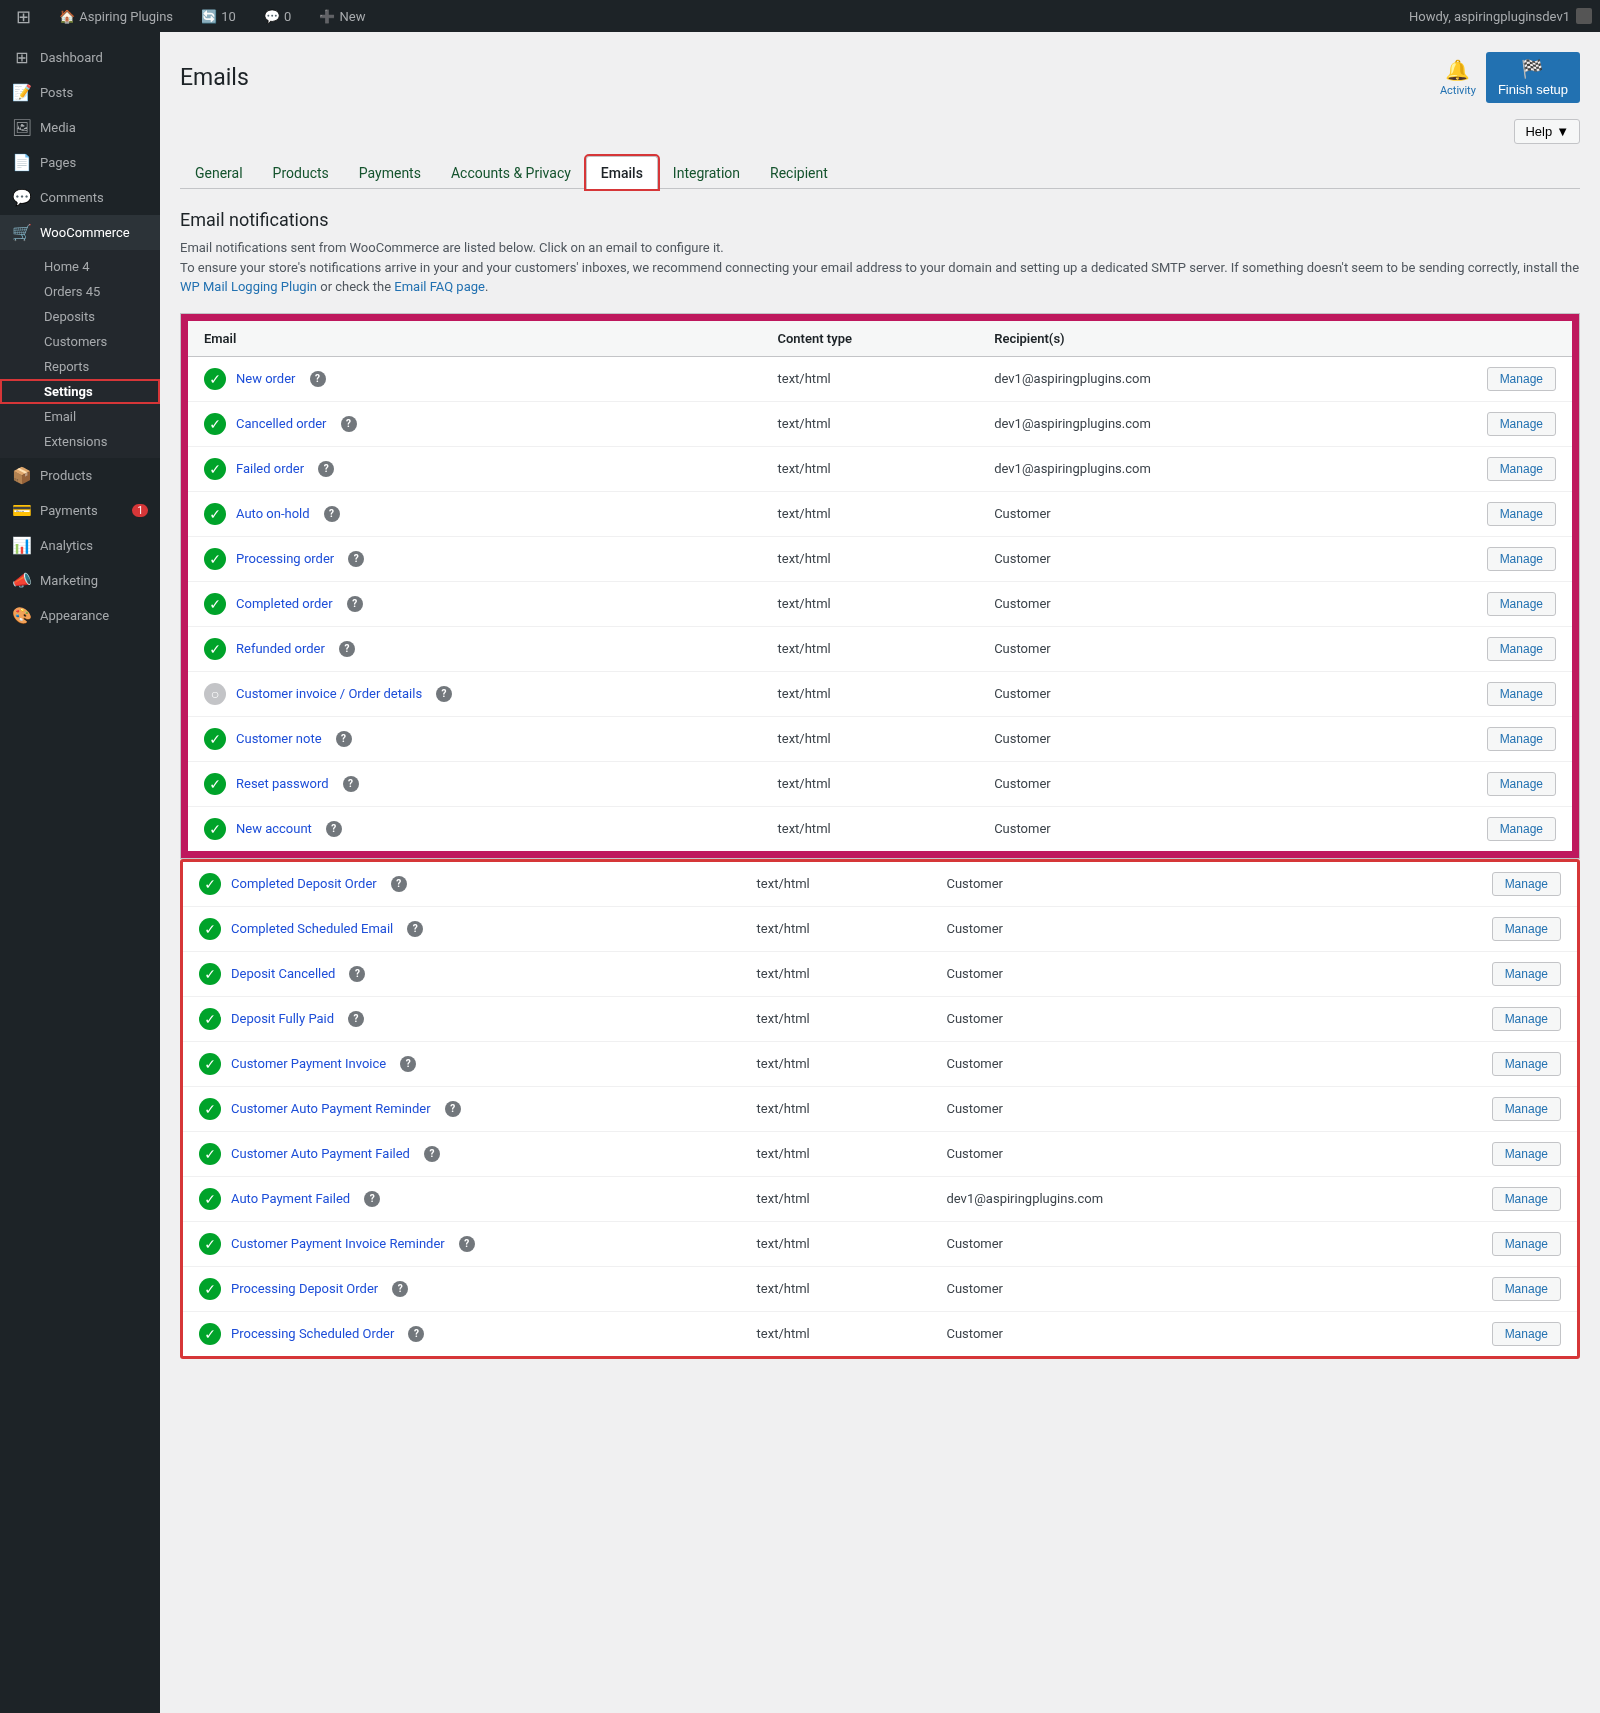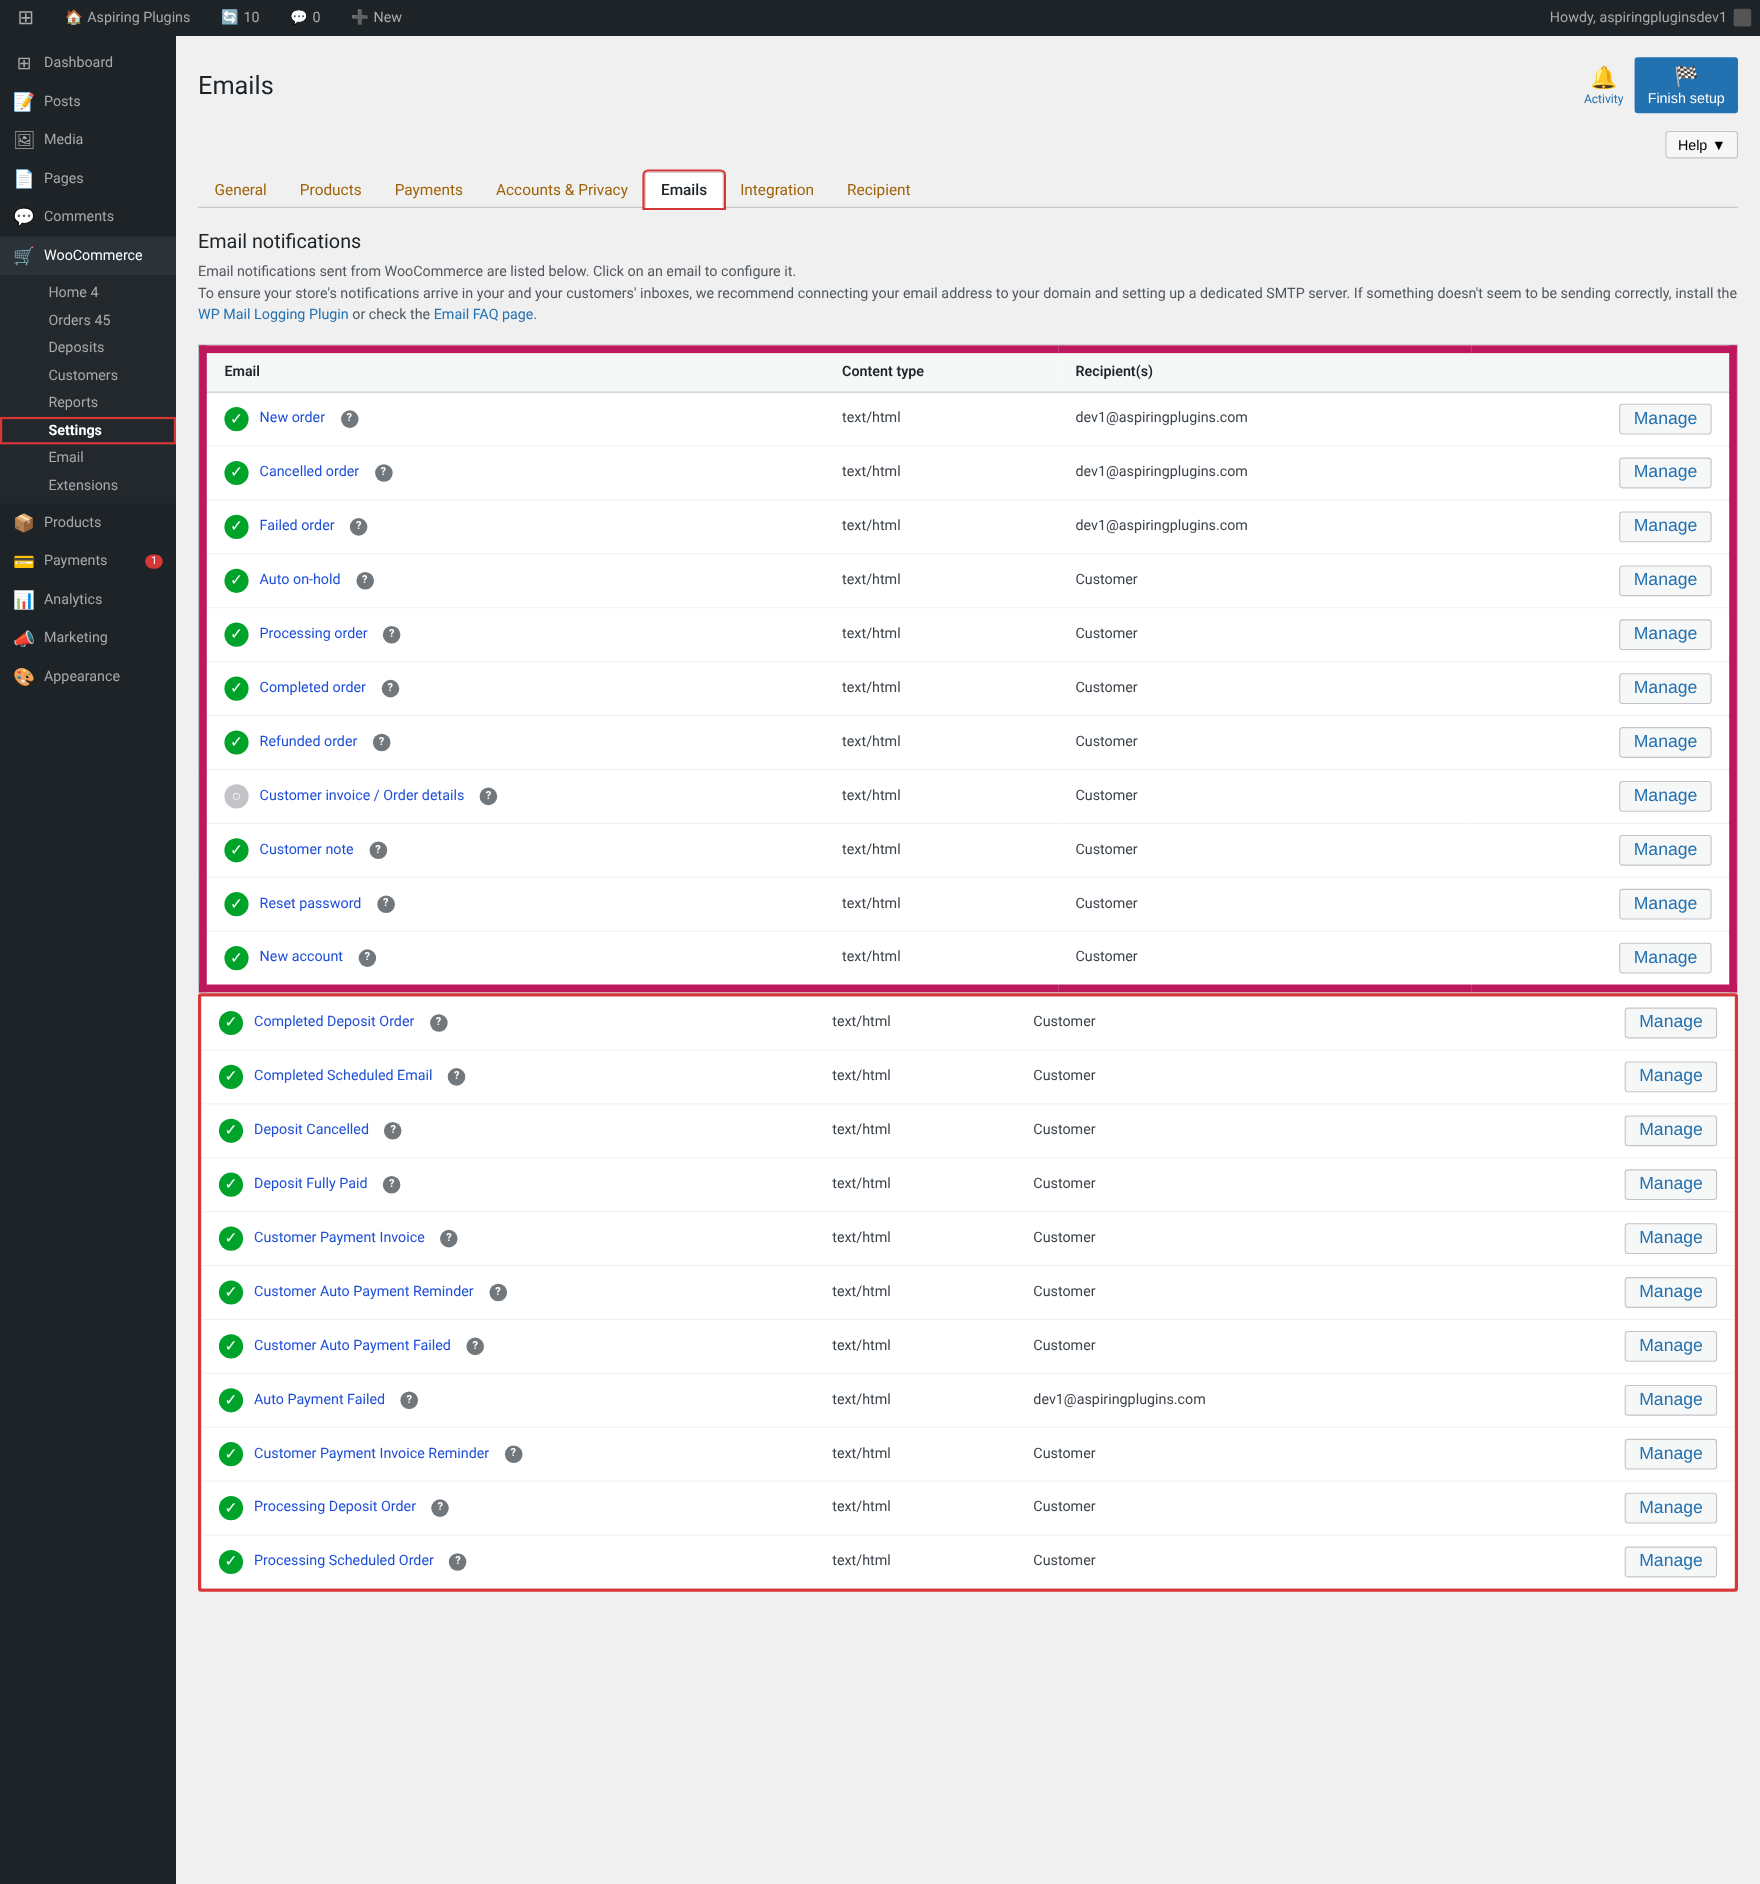--- a/index.html
+++ b/index.html
@@ -101,21 +101,21 @@
     
     .nav-tab-wrapper {
       display: flex;
       border-bottom: 1px solid #c3c4c7;
       margin-bottom: 20px;
       background: transparent;
     }
     .nav-tab {
       padding: 8px 14px;
       font-size: 14px;
-      color: #a16207;
+      color: #14532d;
       border: 1px solid transparent;
       border-bottom: none;
       cursor: pointer;
       text-decoration: none;
       background: transparent;
       margin-bottom: -1px;
       border-radius: 3px 3px 0 0;
     }
     .nav-tab.active {
       background: #fff;
@@ -164,21 +164,21 @@
     .check-icon.enabled { background: #00a32a; color: #fff; font-size: 14px; }
     .check-icon.disabled { background: #c3c4c7; color: #fff; font-size: 14px; border-radius: 50%; }
     .email-link { color: #1d4ed8; text-decoration: none; font-size: 13px; }
     .help-tip {
       display: inline-block; width: 16px; height: 16px; border-radius: 50%;
       background: #72777c; color: #fff; font-size: 10px; font-weight: 700;
       text-align: center; line-height: 16px; cursor: pointer; margin-left: 4px;
     }
     .manage-btn {
       background: #f6f7f7; border: 1px solid #c3c4c7; border-radius: 3px;
-      padding: 4px 12px; cursor: pointer; color: #2271b1; font-size: 16px;
+      padding: 4px 12px; cursor: pointer; color: #2271b1; font-size: 12px;
     }
 
     
     .highlighted-section {
       border: 3px solid #d63638;
       border-radius: 3px;
       overflow: hidden;
     }
     .highlighted-section .wp-list-table { border: none; }
 

